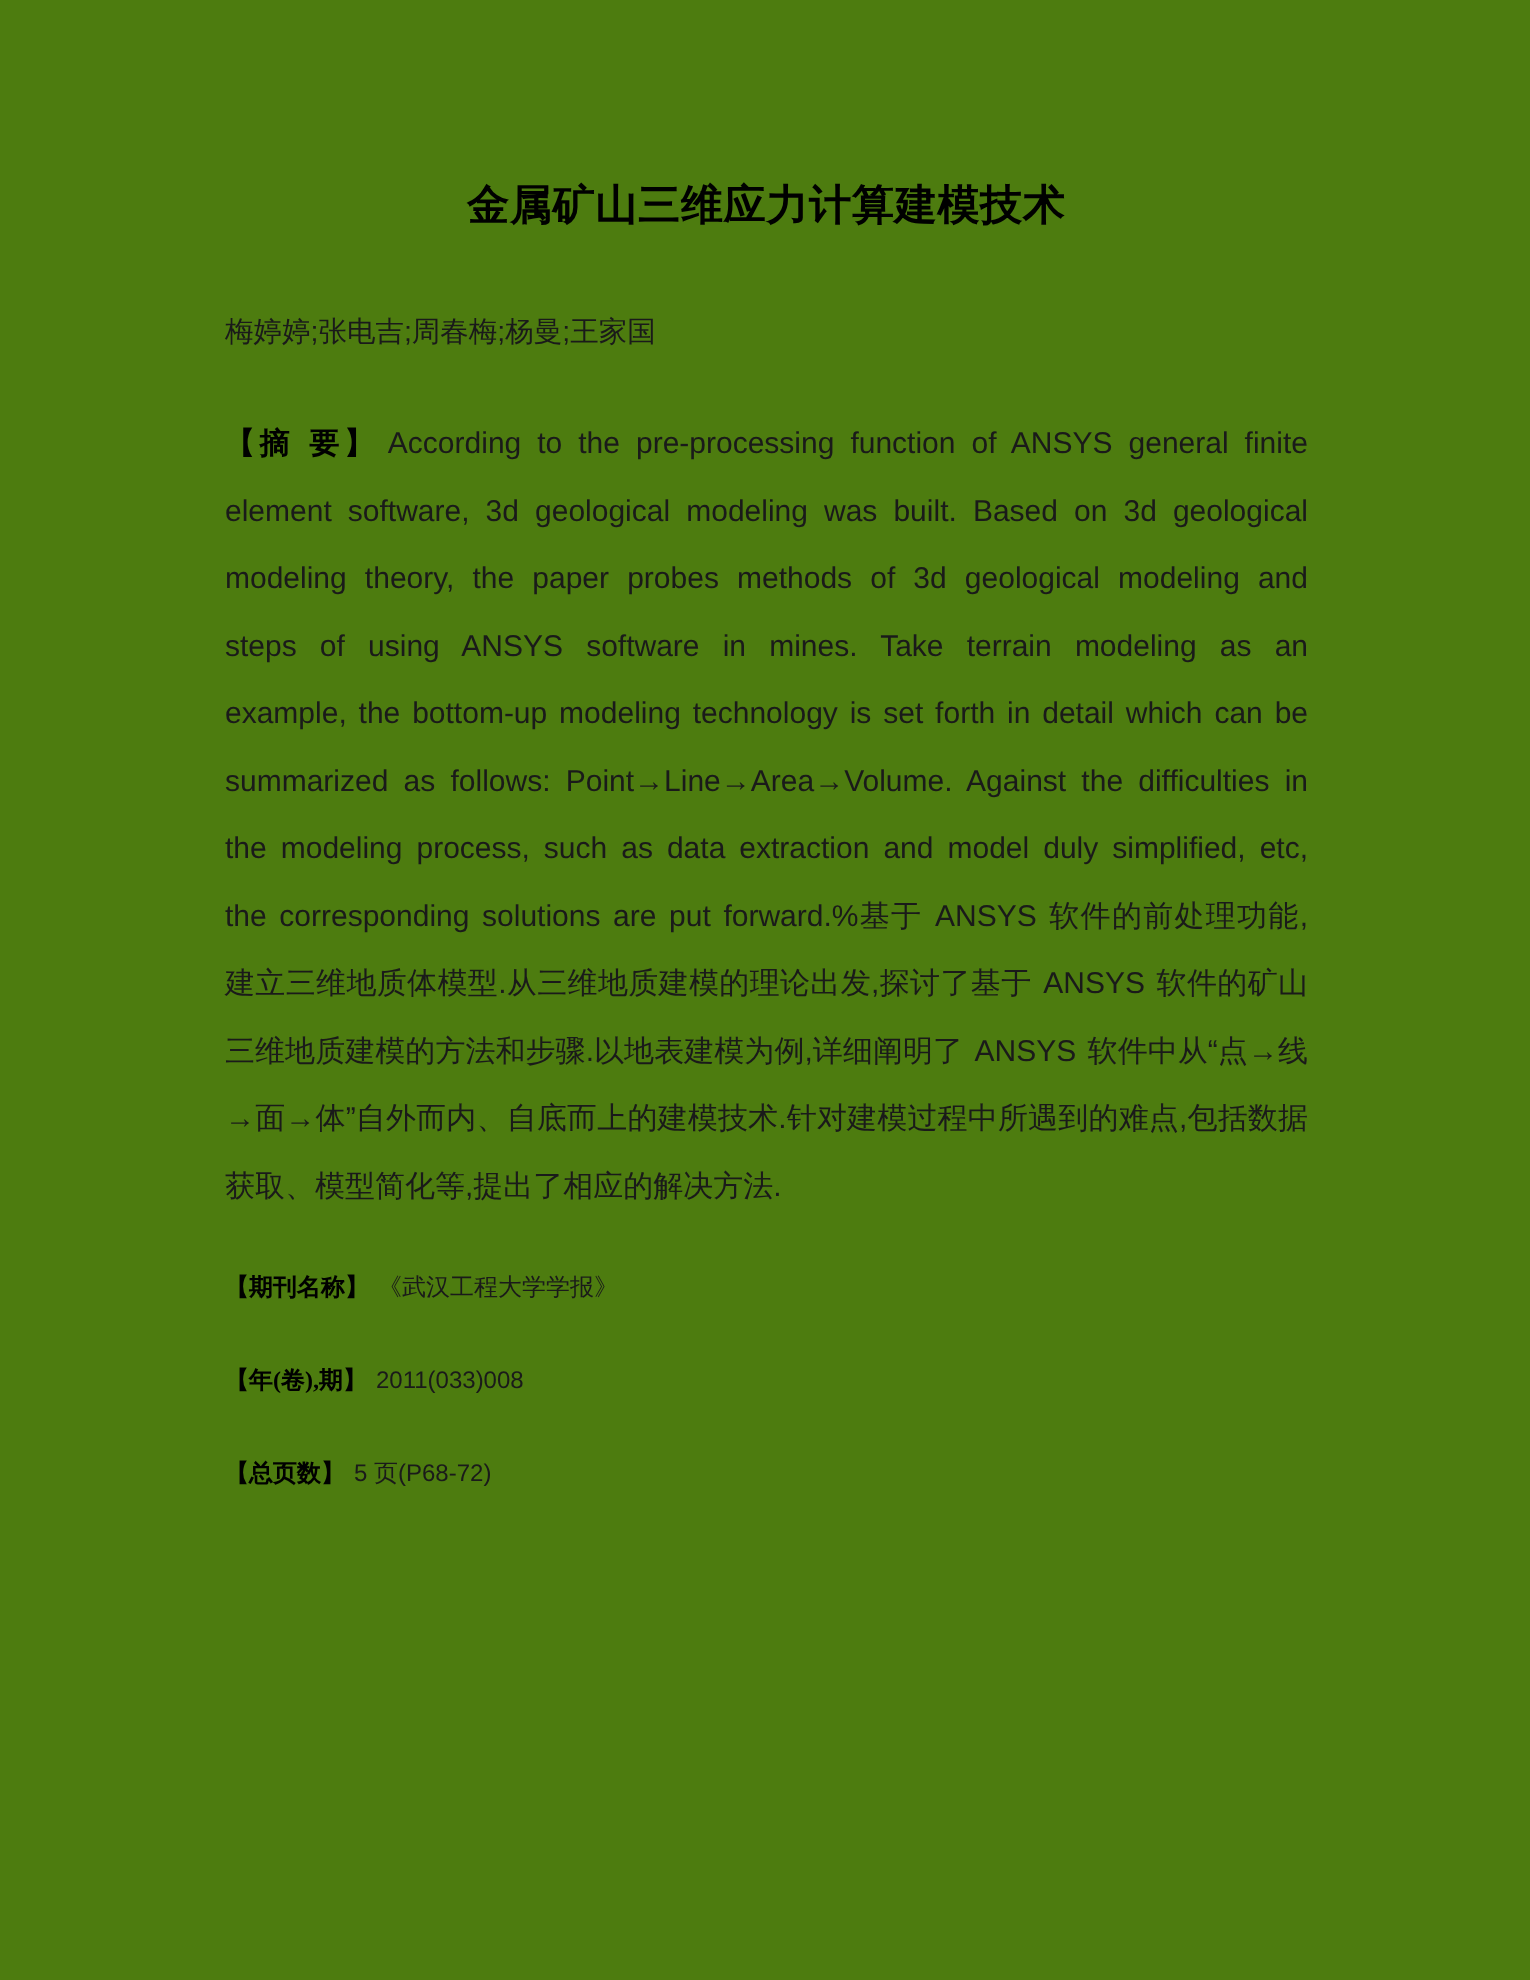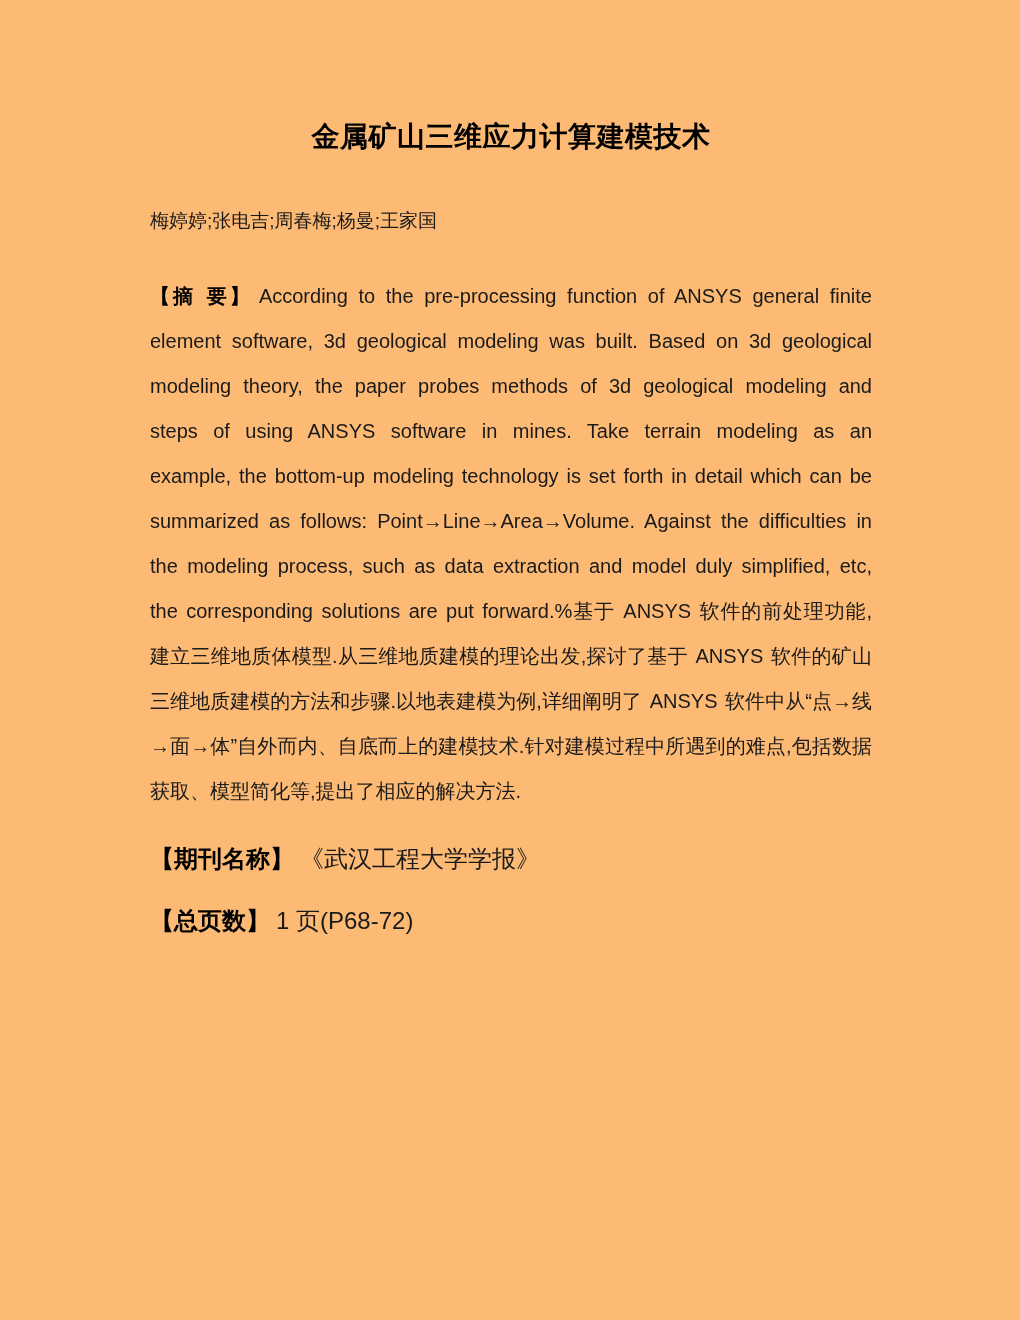--- a/index.html
+++ b/index.html
@@ -4,21 +4,21 @@
 <style>
   html, body {
     margin: 0;
     padding: 0;
     background: #ffffff;
   }
   .page {
     position: relative;
     width: 1020px;
     height: 1320px;
-    background: #fdba74;
+    background: #4d7c0f;
     box-sizing: border-box;
     padding: 118px 148px 0 150px;
     font-family: "Liberation Sans", "DejaVu Sans", sans-serif;
     color: #1a1a1a;
   }
   .title {
     margin: 0;
     text-align: center;
     font-size: 28px;
     font-weight: 700;
@@ -36,27 +36,28 @@
     font-size: 20px;
     line-height: 45px;
     text-align: justify;
     word-spacing: 2px;
     color: #1a1a1a;
   }
   .label {
     font-weight: 700;
     color: #000000;
     margin-right: 6px;
+    font-family: Liberation Serif, serif;
   }
   .fields {
     margin-top: 32px;
   }
   .field {
     margin: 0 0 37px 0;
-    font-size: 24px;
+    font-size: 16px;
     line-height: 25px;
     color: #1a1a1a;
   }
   .value {
     font-weight: 400;
   }
 </style>
 </head>
 <body>
 
@@ -67,21 +68,24 @@
   <p class="authors">梅婷婷;张电吉;周春梅;杨曼;王家国</p>
 
   <p class="abstract"><span class="label">【摘 要】</span><span>According to the pre-processing function of ANSYS general finite element software, 3d geological modeling was built. Based on 3d geological modeling theory, the paper probes methods of 3d geological modeling and steps of using ANSYS software in mines. Take terrain modeling as an example, the bottom-up modeling technology is set forth in detail which can be summarized as follows: Point→Line→Area→Volume. Against the difficulties in the modeling process, such as data extraction and model duly simplified, etc, the corresponding solutions are put forward.%基于 ANSYS 软件的前处理功能,建立三维地质体模型.从三维地质建模的理论出发,探讨了基于 ANSYS 软件的矿山三维地质建模的方法和步骤.以地表建模为例,详细阐明了 ANSYS 软件中从“点→线→面→体”自外而内、自底而上的建模技术.针对建模过程中所遇到的难点,包括数据获取、模型简化等,提出了相应的解决方法.</span></p>
 
   <div class="fields">
 
     <p class="field">
       <span class="label">【期刊名称】</span><span class="value">《武汉工程大学学报》</span>
     </p>
 
+    <p class="field">
+      <span class="label">【年(卷),期】</span><span class="value">2011(033)008</span>
+    </p>
 
     <p class="field">
-      <span class="label">【总页数】</span><span class="value">1 页(P68-72)</span>
+      <span class="label">【总页数】</span><span class="value">5 页(P68-72)</span>
     </p>
 
 
 
   </div>
 </div>
 
 </body></html>

